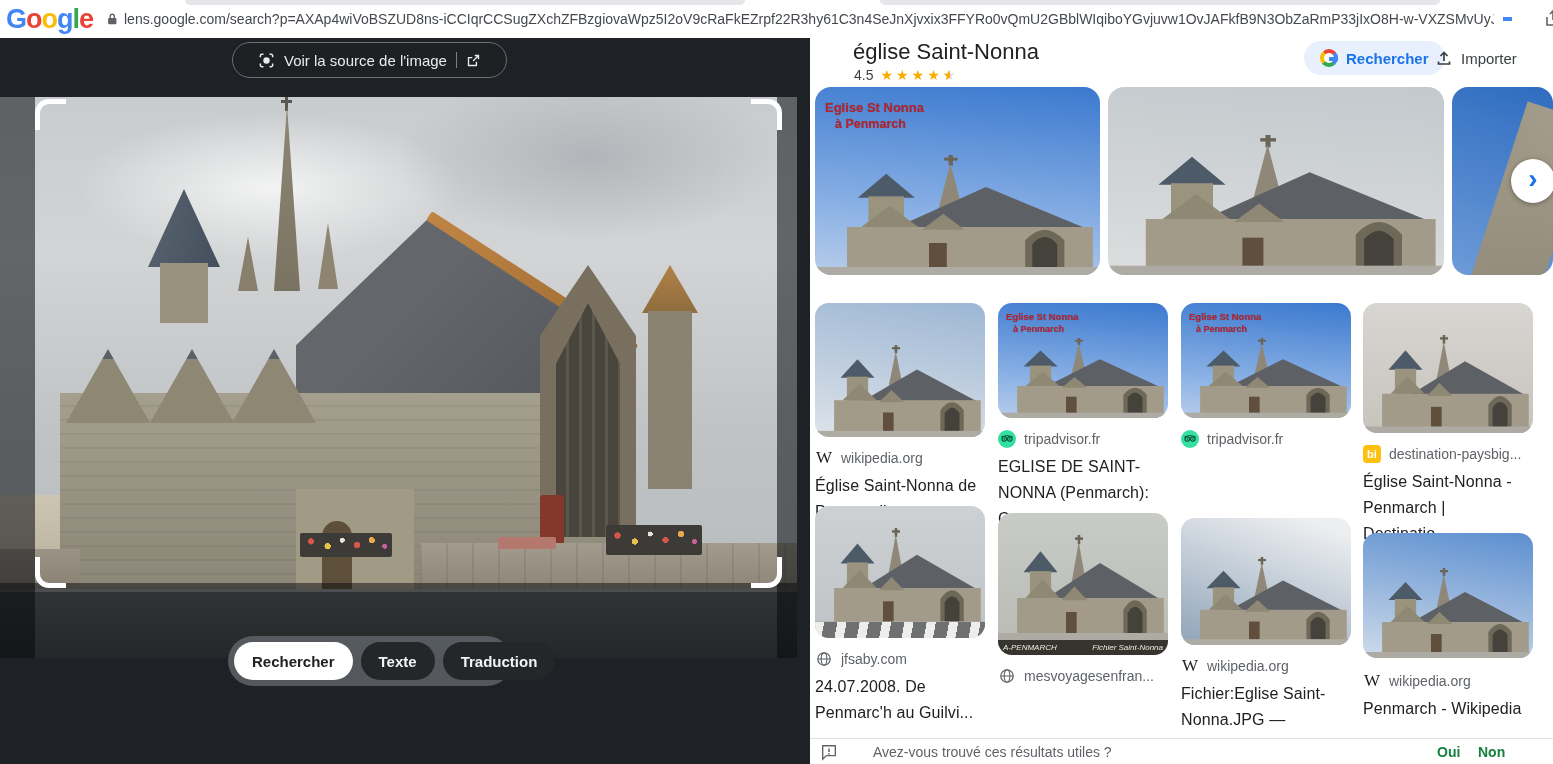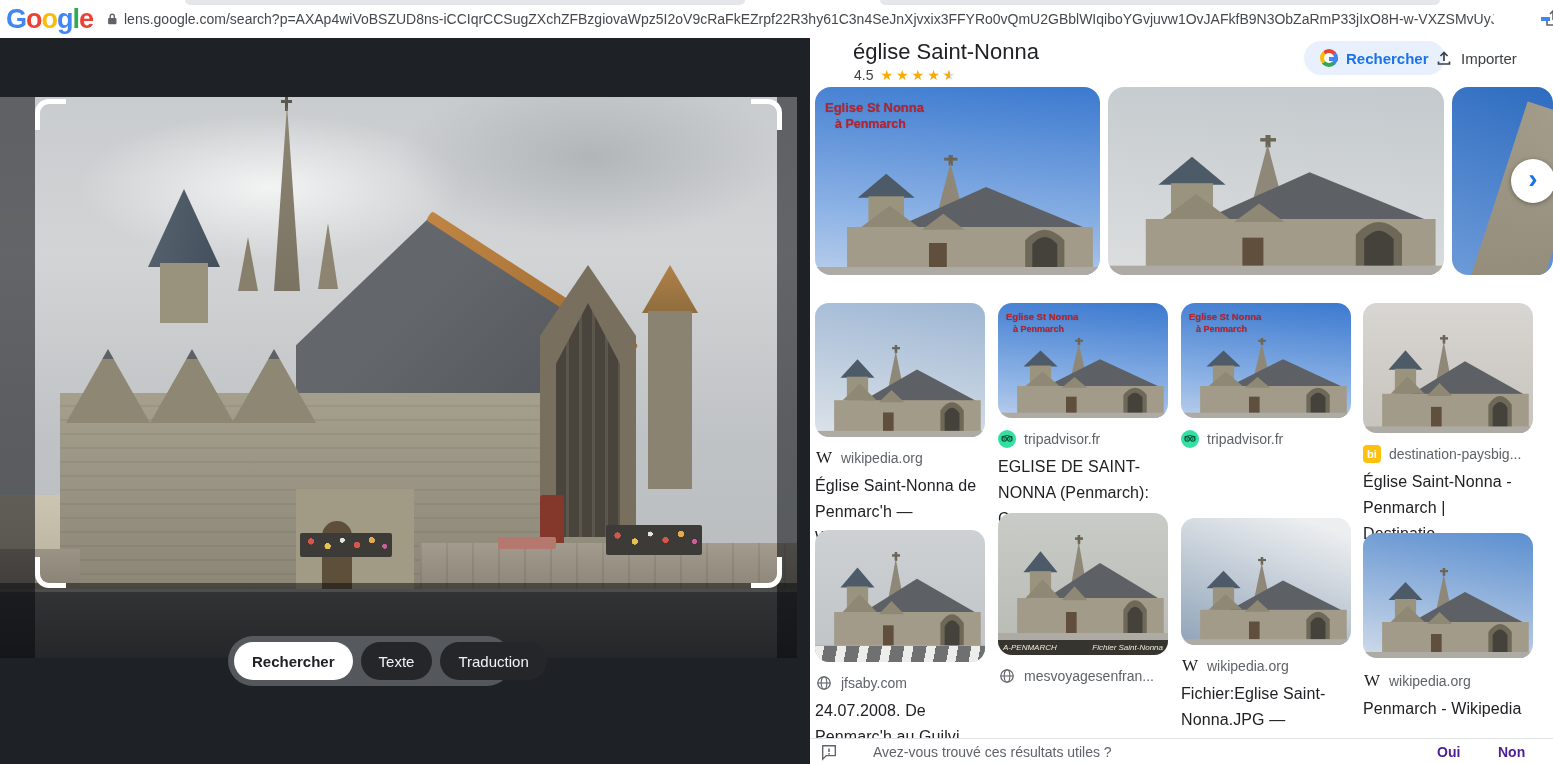--- a/index.html
+++ b/index.html
@@ -1,21 +1,21 @@
 <!DOCTYPE html>
 <html><head>
 <meta charset="utf-8">
 <style>
   html,body{margin:0;padding:0;background:#fff;}
   #app{position:relative;width:1553px;height:764px;overflow:hidden;
        font-family:"Liberation Sans","DejaVu Sans",sans-serif;background:#fff;}
   .abs{position:absolute;}
 
   
-  #topbar{left:0;top:0;width:1366px;height:38px;background:#fff;z-index:40;padding-left:38px;}
+  #topbar{left:0;top:0;width:1366px;height:38px;background:#fff;z-index:40;}
   .tabhint{top:0;height:5px;background:#e4e6e9;border-radius:0 0 6px 6px;}
   #glogo{left:6px;top:4px;font-size:27px;font-weight:bold;letter-spacing:-1px;}
   #glogo span{display:inline-block;}
   .gB{color:#4285f4}.gR{color:#ea4335}.gY{color:#fbbc05}.gG{color:#34a853}
   #padlock{left:104px;top:11px;}
   #urltext{left:124px;top:11px;width:1370px;font-size:14px;color:#45494d;white-space:nowrap;overflow:hidden;}
   .gicon{width:19px;height:19px;border-radius:50%;
      background:conic-gradient(from -40deg,#ea4335 0 90deg,#4285f4 90deg 180deg,#34a853 180deg 270deg,#fbbc04 270deg 360deg);position:relative;}
   .gicon::after{content:"";position:absolute;inset:4px;background:#fff;border-radius:50%;}
   .gicon::before{content:"";position:absolute;right:0;top:8px;width:9px;height:4px;background:#4285f4;z-index:2;}
@@ -92,21 +92,21 @@
   #h-tr{left:751px;top:99px;border-top:5px solid #fff;border-right:5px solid #fff;border-top-right-radius:14px;}
   #h-bl{left:35px;top:557px;border-bottom:5px solid #fff;border-left:5px solid #fff;border-bottom-left-radius:14px;}
   #h-br{left:751px;top:557px;border-bottom:5px solid #fff;border-right:5px solid #fff;border-bottom-right-radius:14px;}
 
   
   #mode-tabs{left:228px;top:636px;width:284px;height:50px;border-radius:25px;background:rgba(98,102,107,.8);
      display:flex;align-items:center;padding:0;gap:8px;z-index:10;}
   .mtab{height:38px;border-radius:19px;display:flex;align-items:center;justify-content:center;
      font-size:15px;cursor:pointer;padding:0 18px;}
   .mtab.active{background:#fff;color:#202124;margin-left:6px;font-weight:bold;}
-  .mtab.dark{background:#24262a;color:#f1f3f4;font-weight:normal;}
+  .mtab.dark{background:#24262a;color:#f1f3f4;font-weight:bold;}
 
   
   #results{left:810px;top:38px;width:839px;height:726px;background:#fff;}
   #res-title{left:43px;top:1px;font-size:22px;color:#202124;}
   #rating{left:44px;top:29px;display:flex;align-items:center;gap:3px;font-size:14px;color:#3c4043;text-align:center;}
   .star{color:#f9ab00;font-size:14px;line-height:14px;}
   .half-star{position:relative;width:14px;height:14px;display:inline-block;}
   .half-star .sb{position:absolute;left:0;top:0;color:#dadce0;font-size:14px;line-height:14px;}
   .half-star .sf{position:absolute;left:0;top:0;width:55%;overflow:hidden;color:#f9ab00;font-size:14px;line-height:14px;}
   .star::before,.half-star .sb::before,.half-star .sf::before{content:"★";}
@@ -158,23 +158,23 @@
      background:repeating-linear-gradient(100deg,#ededeb 0 9px,#6f7072 9px 22px);}
   .caption{position:absolute;left:0;bottom:0;width:100%;height:15px;background:rgba(30,28,24,.85);
      color:#efe9da;font-size:8px;font-style:italic;display:flex;justify-content:space-between;
      align-items:center;padding:0 5px;box-sizing:border-box;}
 
   
   #feedback{left:810px;top:738px;width:743px;height:26px;background:#fff;border-top:1px solid #e0e2e5;
      z-index:30;display:flex;align-items:center;}
   #fb-q{margin-left:35px;font-size:14px;color:#5f6368;}
   #fb-icon{margin-left:10px;}
-  .fb-btn{font-size:14px;color:#4c1d95;font-weight:bold;cursor:pointer;}
+  .fb-btn{font-size:14px;color:#15803d;font-weight:bold;cursor:pointer;}
   #fb-yes{position:absolute;left:627px;top:5px;}
-  #fb-no{position:absolute;left:688px;top:5px;}
+  #fb-no{position:absolute;left:668px;top:5px;}
 
   svg{display:block;}
 </style>
 </head>
 <body>
 
 <svg width="0" height="0" style="position:absolute">
   <defs>
     <g id="church-sil">
       <rect x="75" y="0" width="2.4" height="8" fill="#6b6558"></rect>
@@ -210,20 +210,35 @@
     <span id="topbar-gicon" class="abs gicon"></span>
     <span id="topbar-share" class="abs">
       <svg width="18" height="18" viewBox="0 0 18 18">
           <path d="M3 8 v8 h12 V8 M6 5 L9 2 l3 3 M9 2 v9" fill="none" stroke="#5f6368" stroke-width="1.6"></path>
         </svg>
     </span>
   </div>
 
   <div id="lenspanel" class="abs">
 
+    <div id="source-btn" class="abs">
+      <span>
+        <svg width="17" height="17" viewBox="0 0 18 18">
+            <path d="M2.5 5.5 V4 a1.5 1.5 0 0 1 1.5-1.5 h1.8 M12.2 2.5 H14 a1.5 1.5 0 0 1 1.5 1.5 v1.5 M15.5 12.2 V14 a1.5 1.5 0 0 1 -1.5 1.5 h-1.8 M5.8 15.5 H4 a1.5 1.5 0 0 1 -1.5 -1.5 v-1.8" fill="none" stroke="#e8eaed" stroke-width="1.6"></path>
+            <circle cx="9" cy="9" r="3.4" fill="#e8eaed"></circle>
+          </svg>
+      </span>
+      <span>Voir la source de l'image</span>
+      <span class="vdiv"></span>
+      <span>
+        <svg width="15" height="15" viewBox="0 0 18 18">
+            <path d="M10.5 3 H15 v4.5 M15 3 L8.5 9.5 M12.5 10.5 V15 H3 V5.5 h4.5" fill="none" stroke="#e8eaed" stroke-width="1.6"></path>
+          </svg>
+      </span>
+    </div>
 
     <div id="photo" class="abs">
       <div class="abs cloud1"></div>
       <div class="abs cloud2"></div>
       <div class="abs ph-gravel"></div>
       <div class="abs ph-cone tri"></div>
       <div class="abs ph-towerbody"></div>
       <div class="abs ph-crossv"></div>
       <div class="abs ph-crossh"></div>
       <div class="abs ph-spire"></div>
@@ -381,21 +396,21 @@
             <use href="#church-sil"></use>
           </svg>
       </div>
       <div class="src">
           <span class="fav fav-bi"></span>
           <span class="domain">destination-paysbig...</span>
         </div>
       <div class="mtitle">Église Saint-Nonna - Penmarch | Destinatio...</div>
     </div>
 
-    <div class="card abs" style="left:5px;top:492px;">
+    <div class="card abs" style="left:5px;top:468px;">
       <div class="thumb sky-c5" style="height:132px;">
         <svg class="churchsvg" viewBox="0 0 160 90" preserveAspectRatio="none" height="100" style="bottom:10px;">
             <use href="#church-sil"></use>
           </svg>
         <div class="crosswalk"></div>
       </div>
       <div class="src">
           <span class="fav">
             <svg width="16" height="16" viewBox="0 0 18 18">
               <circle cx="9" cy="9" r="7" fill="none" stroke="#5f6368" stroke-width="1.4"></circle>

